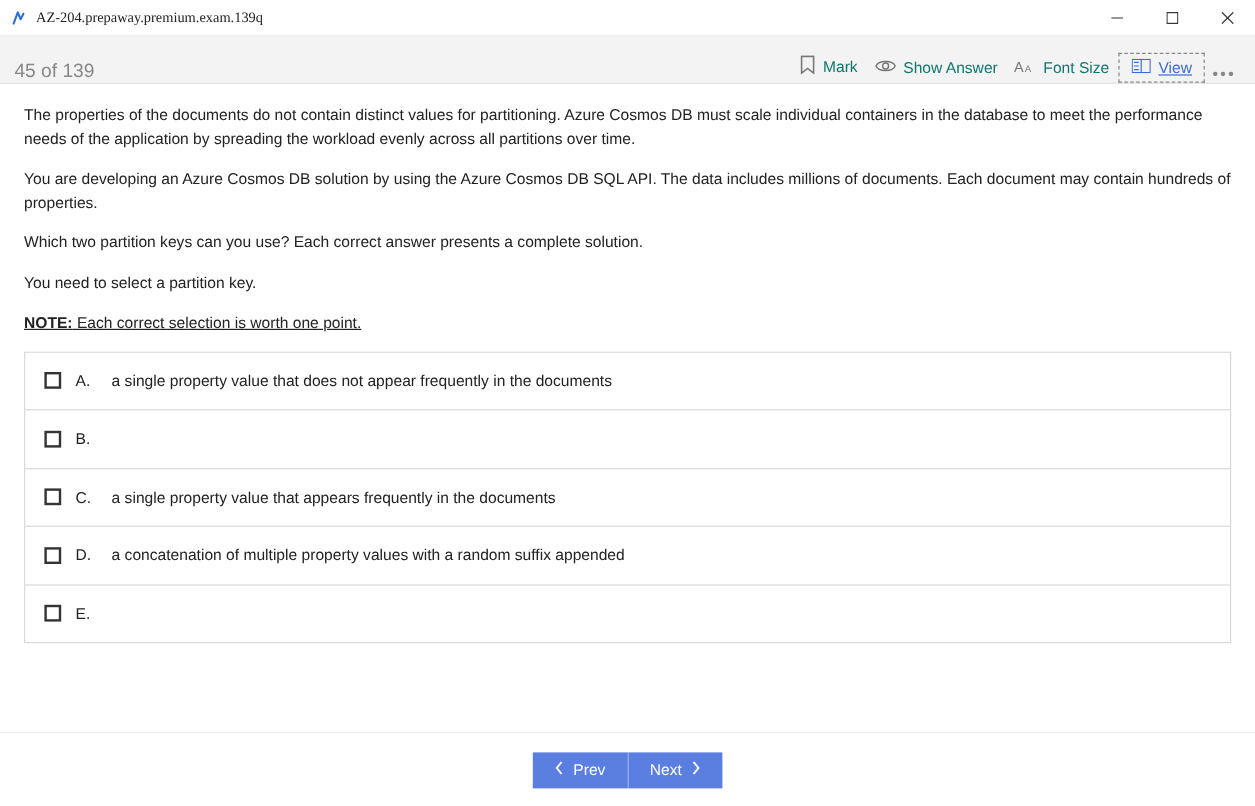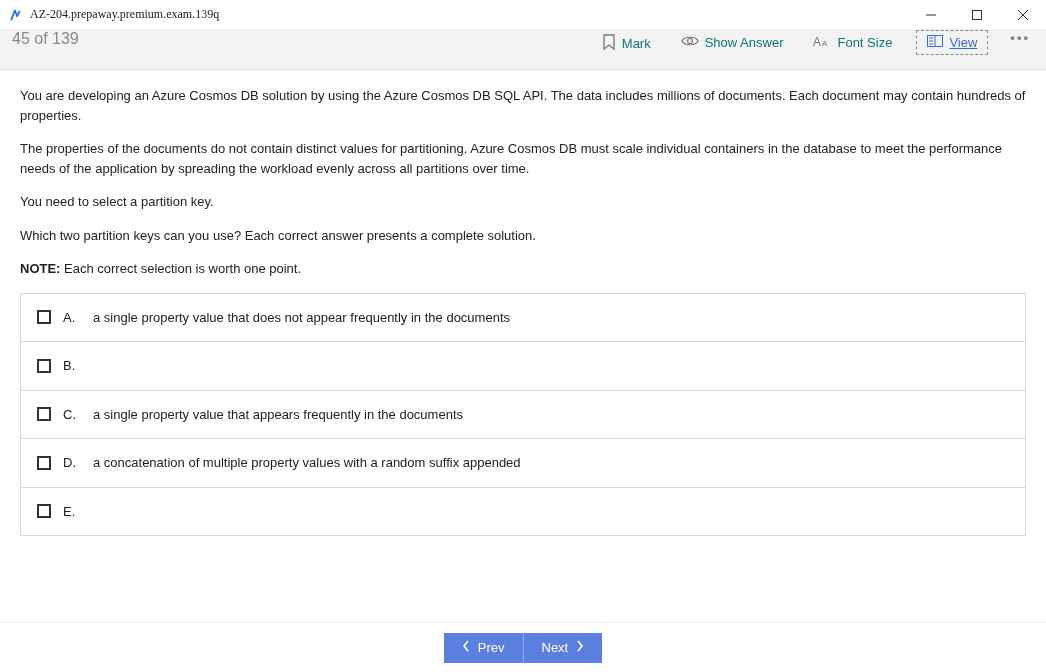--- a/index.html
+++ b/index.html
@@ -30,23 +30,23 @@
   .win-controls { margin-left: auto; display: flex; }
   .win-btn {
     width: 46px; height: 30px;
     display: flex; align-items: center; justify-content: center;
     cursor: pointer;
   }
   .toolbar {
     height: 40px;
     background: #f3f3f3;
     display: flex;
-    align-items: flex-start;
+    align-items: flex-end;
     padding: 0 12px;
-    gap: 18px;
+    gap: 2px;
     border-bottom: 1px solid #e4e4e4;
   }
   .counter { color: #888; font-size: 16px; }
   .spacer { flex: 1; }
   .tool-item {
     display: flex; align-items: center; gap: 6px;
     color: #0f766e; font-size: 13px; cursor: pointer;
     padding: 4px 6px;
   }
   .tool-item svg { flex-shrink: 0; }
@@ -61,42 +61,42 @@
   .more-btn { color: #888; letter-spacing: 2px; font-weight: bold; padding: 0 4px; cursor: pointer; }
   .content {
     flex: 1;
     padding: 16px 20px 0 20px;
     overflow: auto;
     font-size: 13px;
     color: #222;
     line-height: 1.5;
   }
   .content p { margin-bottom: 14px; }
-  .note-line { margin-bottom: 12px; }
+  .note-line { margin-bottom: 12px; text-decoration: underline; }
   .options {
     border: 1px solid #d9d9d9;
     margin-top: 6px;
   }
   .option-row {
     display: flex;
     align-items: center;
     gap: 12px;
     padding: 14px 16px;
     border-bottom: 1px solid #d9d9d9;
     cursor: pointer;
   }
   .option-row:last-child { border-bottom: none; }
   .chk {
     width: 14px; height: 14px;
     border: 2px solid #333;
     flex-shrink: 0;
   }
   .opt-letter { min-width: 18px; }
   .footer {
-    height: 50px;
+    height: 62px;
     display: flex;
     align-items: center;
     justify-content: center;
     border-top: 1px solid #eee;
     background: #fff;
   }
   .nav-btns { display: flex; }
   .nav-btn {
     background: #5b7fe0;
     color: #fff;
@@ -178,24 +178,24 @@
           <line x1="2" y1="6" x2="6" y2="6" stroke="#3b6bd6"></line>
           <line x1="2" y1="9" x2="6" y2="9" stroke="#3b6bd6"></line>
         </svg>
     </span>
     <span>View</span>
   </div>
   <div class="more-btn">•••</div>
 </div>
 
 <div class="content">
+  <p>The properties of the documents do not contain distinct values for partitioning. Azure Cosmos DB must scale individual containers in the database to meet the performance needs of the application by spreading the workload evenly across all partitions over time.</p>
   <p>You are developing an Azure Cosmos DB solution by using the Azure Cosmos DB SQL API. The data includes millions of documents. Each document may contain hundreds of properties.</p>
-  <p>The properties of the documents do not contain distinct values for partitioning. Azure Cosmos DB must scale individual containers in the database to meet the performance needs of the application by spreading the workload evenly across all partitions over time.</p>
+  <p>Which two partition keys can you use? Each correct answer presents a complete solution.</p>
   <p>You need to select a partition key.</p>
-  <p>Which two partition keys can you use? Each correct answer presents a complete solution.</p>
   <p class="note-line">
     <strong>NOTE:</strong><span> Each correct selection is worth one point.</span>
   </p>
 
   <div class="options">
     <div class="option-row">
       <span class="chk"></span>
       <span class="opt-letter">A.</span>
       <span>a single property value that does not appear frequently in the documents</span>
     </div>

